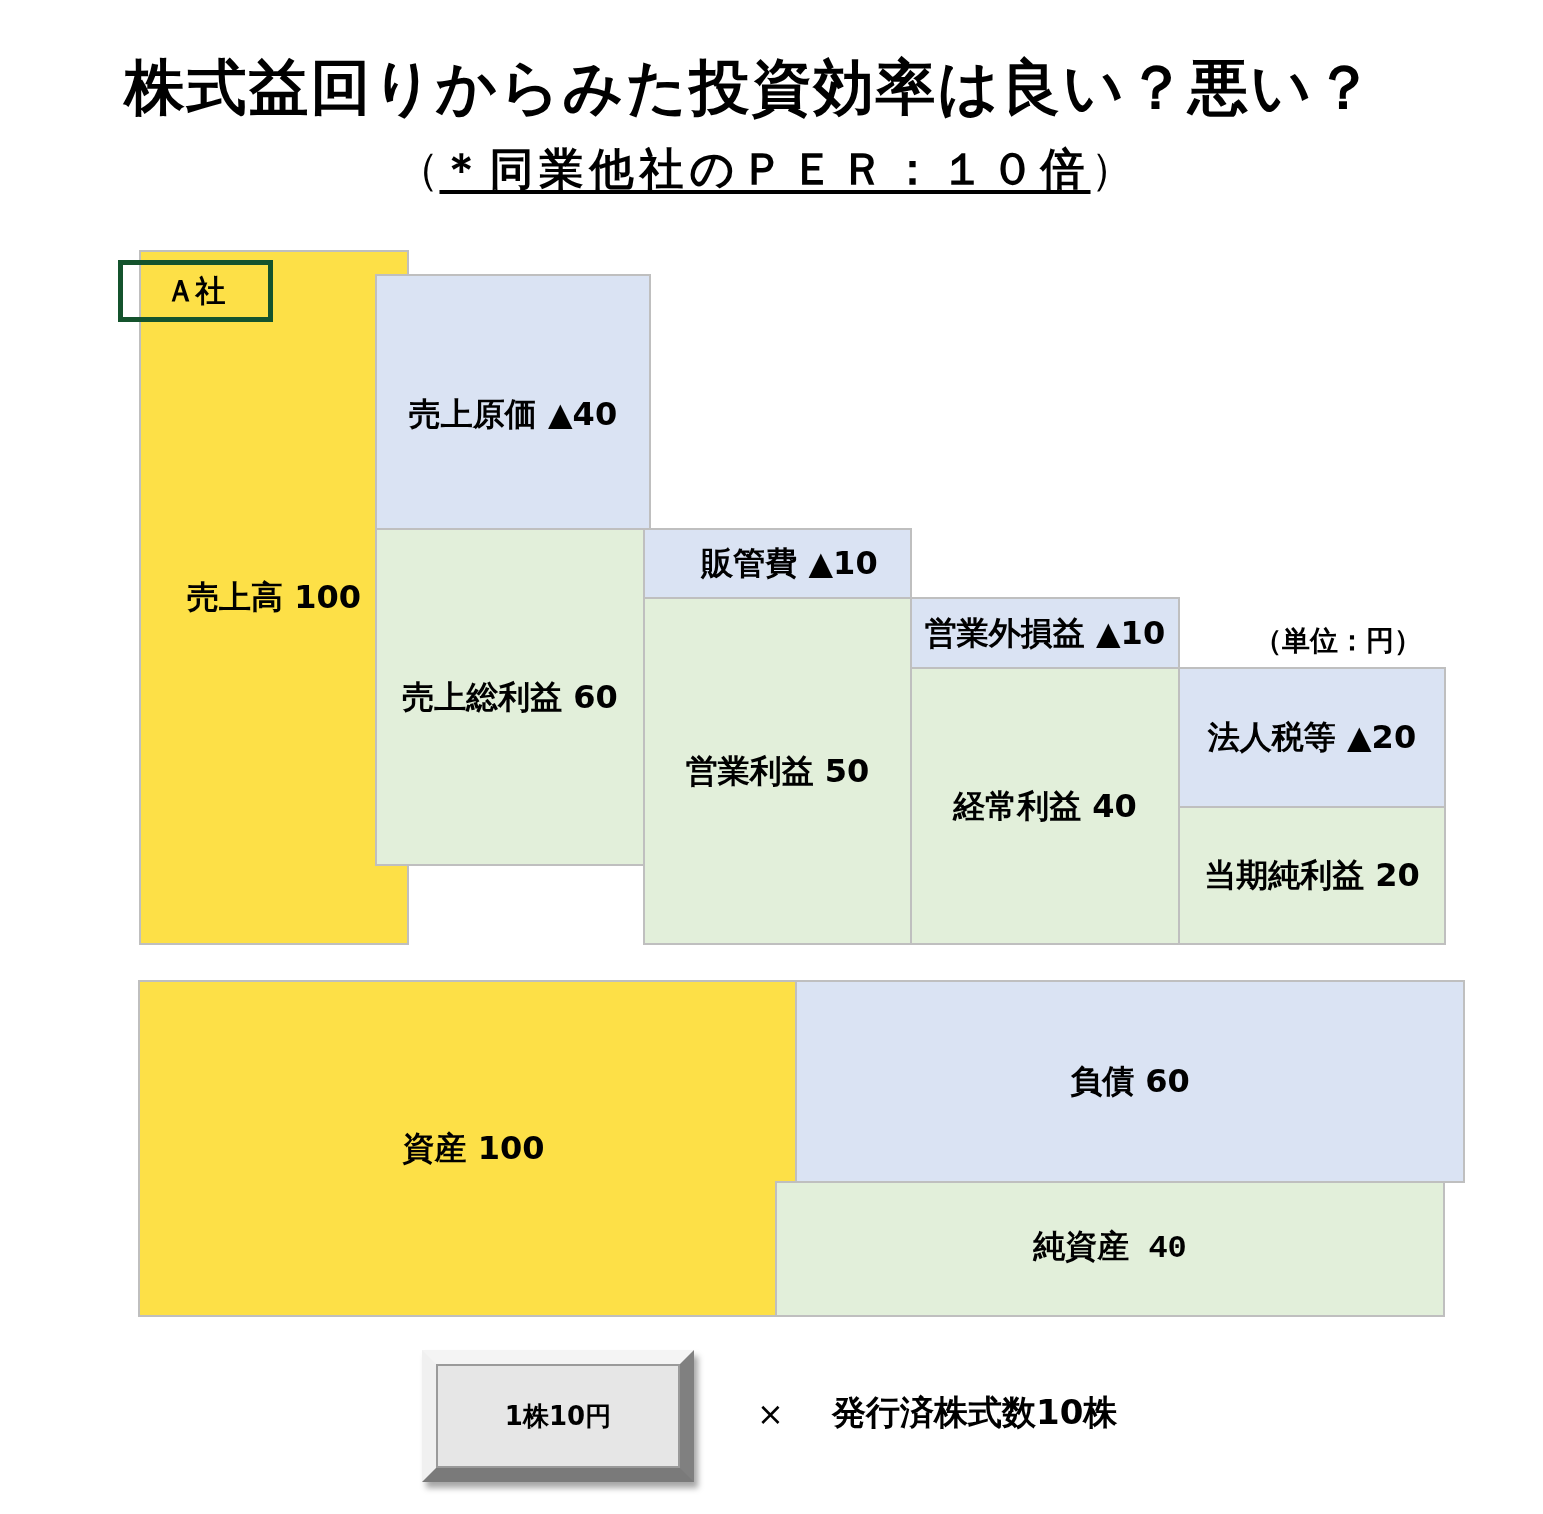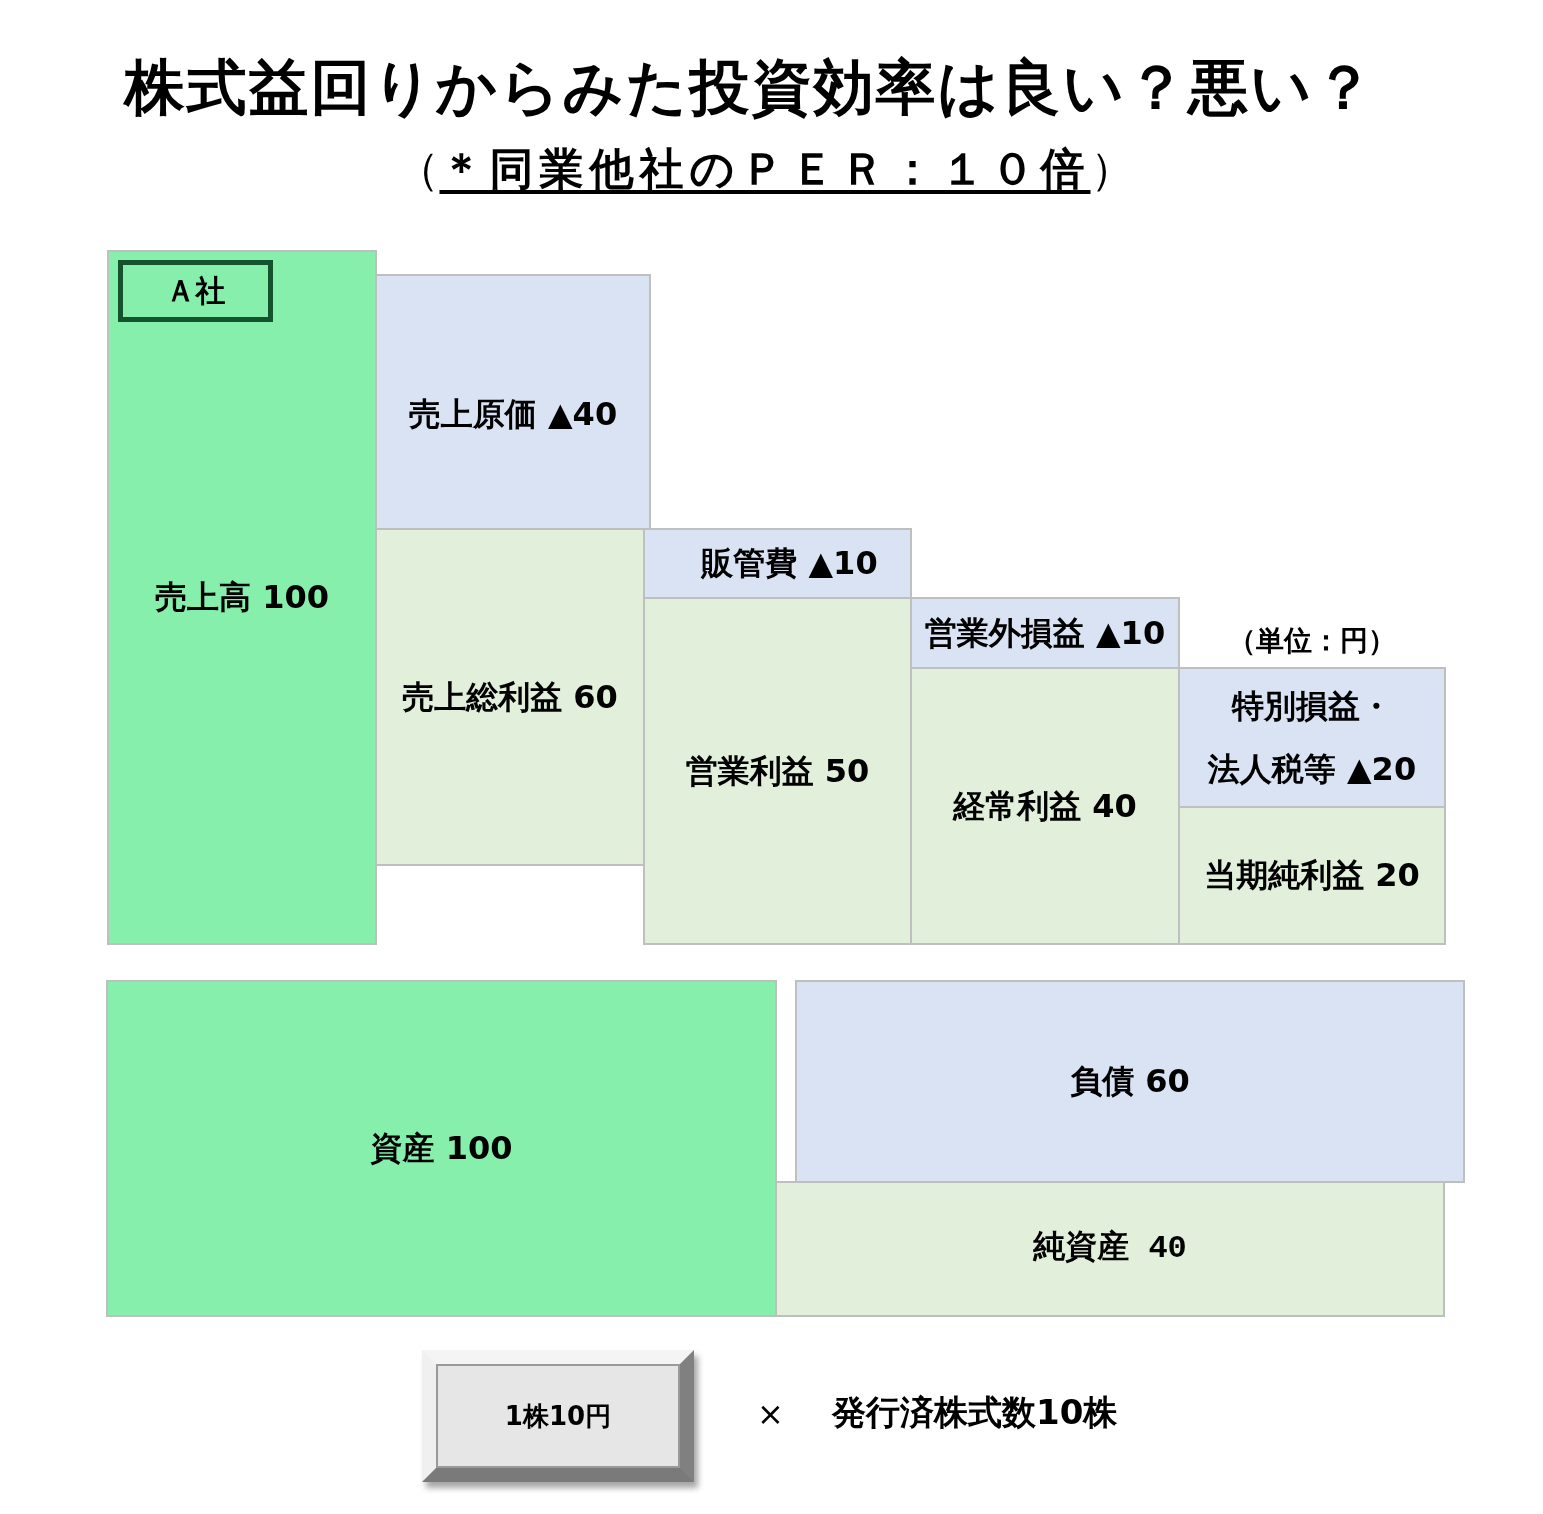--- a/index.html
+++ b/index.html
@@ -7,29 +7,29 @@
          font-family:"DejaVu Sans", "Liberation Sans", sans-serif; color:#000; }
   .title { position:absolute; left:0; top:48px; width:1500px; text-align:center;
            font-size:60px; font-weight:bold; letter-spacing:2px; }
   .subtitle { position:absolute; left:0; top:140px; width:1530px; text-align:center;
               font-size:44px; font-weight:bold; }
   .subtitle .u { text-decoration:underline; text-underline-offset:6px; letter-spacing:6px; }
   .subtitle .paren { font-weight:normal; }
   .cell { position:absolute; box-sizing:border-box; border:2px solid #bfbfbf;
           display:flex; align-items:center; justify-content:center; text-align:center;
           font-weight:bold; font-size:32px; line-height:1.9; }
-  .peach { background:#86efac; }
+  .peach { background:#fde047;margin-left:32px; }
   .blue  { background:#dae3f3; }
   .green { background:#e2efda; }
   .company { position:absolute; left:118px; top:260px; width:155px; height:62px;
              box-sizing:border-box; border:5px solid #14532d; display:flex;
              align-items:center; justify-content:center; font-weight:bold; font-size:30px;
              background:transparent; }
   .unit { position:absolute; left:1178px; top:622px; width:268px; text-align:center;
-          font-size:28px; font-weight:bold; }
+          font-size:28px; font-weight:bold;padding-left:26px; }
   .share-box { position:absolute; left:422px; top:1350px; width:272px; height:132px;
                box-sizing:border-box; background:#e6e6e6;
                border:14px solid; border-color:#f4f4f4 #808080 #7a7a7a #f0f0f0;
                box-shadow:4px 6px 6px rgba(0,0,0,0.35), inset 0 0 0 2px #9a9a9a;
                display:flex; align-items:center; justify-content:center;
                font-weight:bold; font-size:26px; }
   .times { position:absolute; left:757px; top:1395px; font-size:32px; }
   .shares { position:absolute; left:832px; top:1390px; font-size:34px; font-weight:bold; }
 </style>
 </head>
@@ -61,21 +61,20 @@
 
 <div class="cell blue" style="left:910px; top:597px; width:270px; height:72px;">
   <span>営業外損益 ▲10</span>
 </div>
 <div class="cell green" style="left:910px; top:667px; width:270px; height:278px;">
   <span>経常利益 40</span>
 </div>
 
 <div class="unit">（単位：円）</div>
 <div class="cell blue" style="left:1178px; top:667px; width:268px; height:141px; flex-direction:column; line-height:1.95;">
-  <span>特別損益・</span>
   <span>法人税等 ▲20</span>
 </div>
 <div class="cell green" style="left:1178px; top:806px; width:268px; height:139px;">
   <span>当期純利益 20</span>
 </div>
 
 <div class="cell peach" style="left:106px; top:980px; width:671px; height:337px;">
   <span>資産 100</span>
 </div>
 <div class="cell blue" style="left:795px; top:980px; width:670px; height:203px;">

